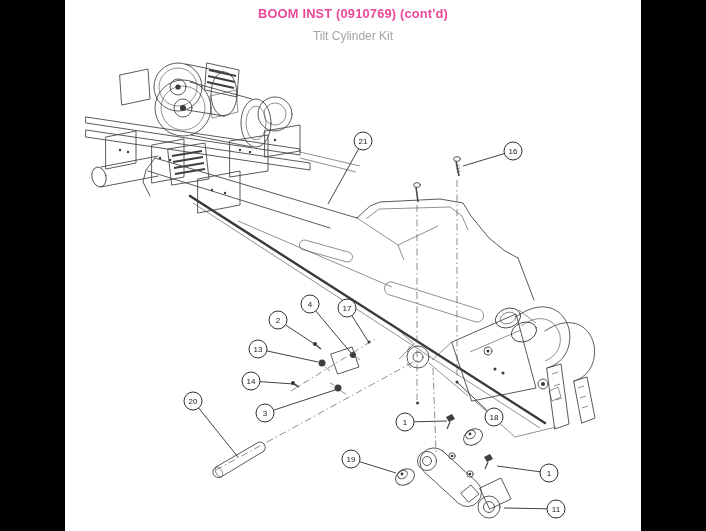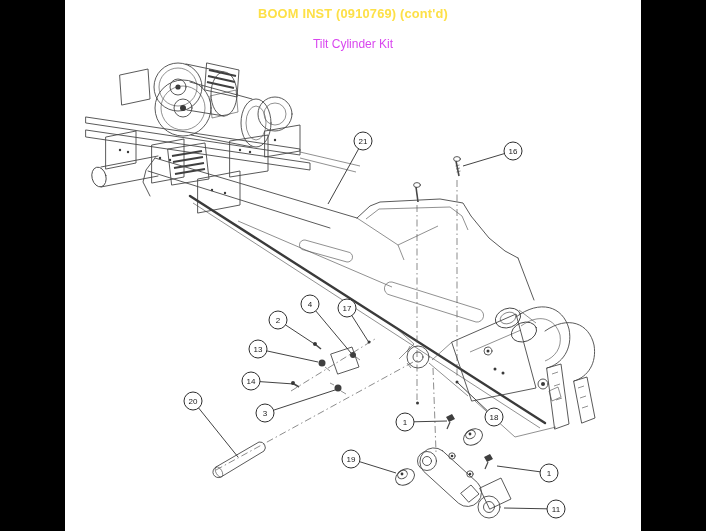--- a/index.html
+++ b/index.html
@@ -1,21 +1,21 @@
 <!DOCTYPE html>
 <html><head>
 <meta charset="utf-8">
 <style>
   html,body{margin:0;padding:0;background:#000;}
   .stage{position:relative;width:706px;height:531px;background:#000;overflow:hidden;
          font-family:"Liberation Sans",sans-serif;}
   .paper{position:absolute;left:65px;top:0;width:576px;height:531px;background:#fff;}
   .titles{position:absolute;left:65px;top:6px;width:576px;text-align:center;}
-  .title-main{font-size:12.8px;font-weight:bold;color:#fde047;letter-spacing:.2px;}
-  .title-sub{font-size:12px;color:#d946ef;margin-top:16px;}
+  .title-main{font-size:12.8px;font-weight:bold;color:#ec4899;letter-spacing:.2px;}
+  .title-sub{font-size:12px;color:#a3a3a3;margin-top:8px;}
   svg.diagram{position:absolute;left:0;top:0;}
   
   .ln{fill:none;stroke:#474747;stroke-width:.9;stroke-linejoin:round;stroke-linecap:round;}
   .ln2{fill:none;stroke:#474747;stroke-width:.6;stroke-linejoin:round;}
   .hv{fill:none;stroke:#3a3a3a;stroke-width:2.4;stroke-linecap:round;}
   .dk{fill:#3f3f3f;stroke:none;}
   .cl{fill:none;stroke:#5a5a5a;stroke-width:.7;stroke-dasharray:7 3 1.5 3;}
   .dot{fill:#3a3a3a;stroke:none;}
   .balloon{fill:#fff;stroke:#2e2e2e;stroke-width:1;}
   .leader{stroke:#2e2e2e;stroke-width:.9;fill:none;}

